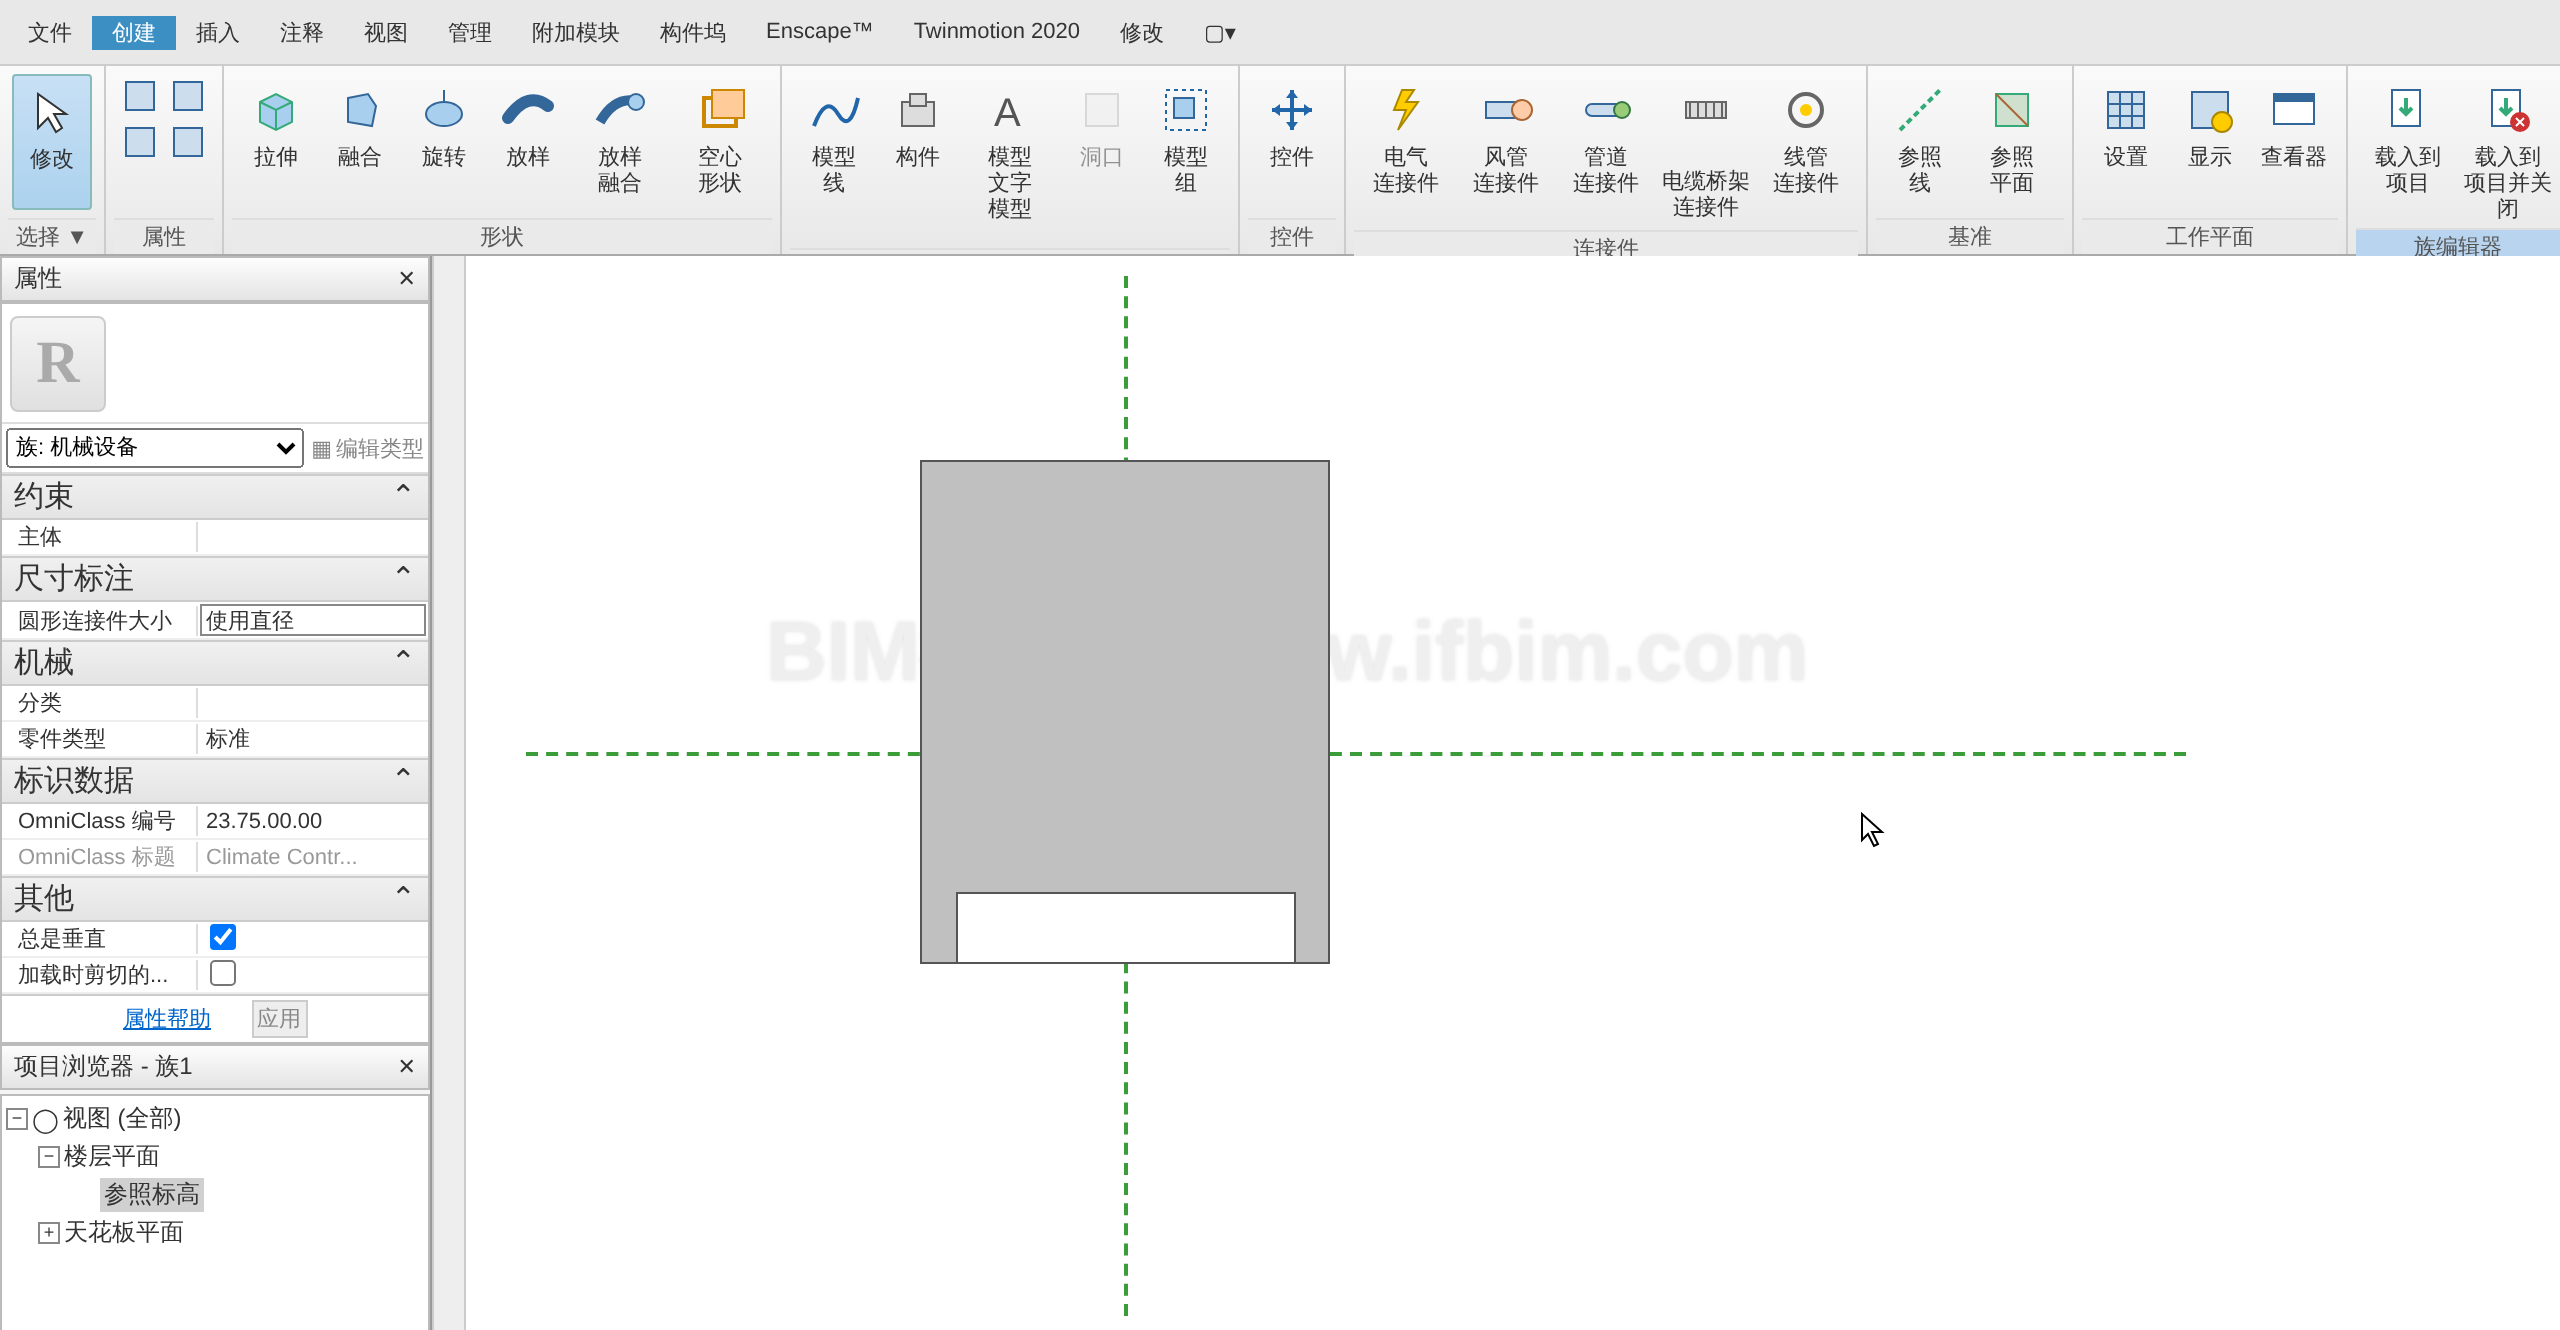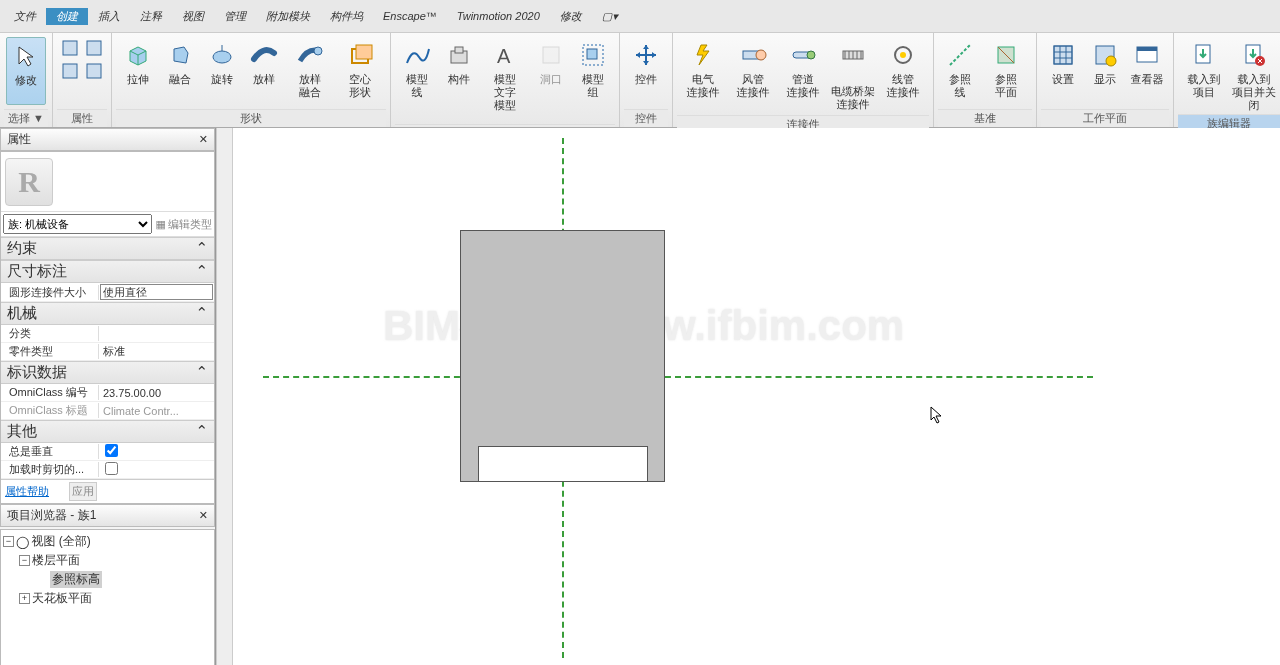--- a/index.html
+++ b/index.html
@@ -1,18 +1,18 @@
 <!DOCTYPE html>
 <html><head>
 <meta charset="utf-8">
 <style>
 * { box-sizing: border-box; margin: 0; padding: 0; font-family: "Microsoft YaHei", sans-serif; }
 body { background: #f0f0f0; width: 1280px; height: 665px; overflow: hidden; font-size: 12px; color: #333; }
 
-.menubar { height: 14px; background: #e8e8e8; display: flex; align-items: center; padding: 16px 4px; font-size: 11px; border-bottom: 1px solid #ccc; font-style: italic; }
+.menubar { height: 14px; background: #e8e8e8; display: flex; align-items: center; padding: 16px 4px; font-size: 11px; border-bottom: 1px solid #ccc; }
 .menubar span { padding: 0 10px; cursor: default; }
 .menubar .active { background: #3b8fc3; color: #fff; padding: 1px 10px; }
 
 .ribbon { height: 95px; background: linear-gradient(#fafafa, #e8e8e8); border-bottom: 1px solid #aaa; display: flex; }
 .ribbon-group { border-right: 1px solid #ccc; display: flex; flex-direction: column; align-items: center; justify-content: space-between; padding: 2px 4px 0; position: relative; }
 .ribbon-group-label { font-size: 11px; color: #555; width: 100%; text-align: center; border-top: 1px solid #ddd; padding: 1px 0; background: #eaeaea; }
 .ribbon-items { display: flex; align-items: flex-start; flex: 1; gap: 2px; padding: 2px 2px 0; }
 .ribbon-btn { display: flex; flex-direction: column; align-items: center; justify-content: flex-start; width: 40px; cursor: default; padding: 2px 0; font-size: 11px; line-height: 13px; text-align: center; }
 .ribbon-btn .ico { width: 32px; height: 32px; margin-bottom: 2px; display: flex; align-items: center; justify-content: center; }
 .ribbon-btn .lbl { min-height: 28px; }
@@ -35,21 +35,21 @@
 .type-row .edit-type { font-size: 11px; color: #888; display: flex; align-items: center; gap: 2px; }
 
 .prop-section { background: linear-gradient(#f0f0f0,#e4e4e4); padding: 1px 6px; font-size: 15px; border-top: 1px solid #ccc; border-bottom: 1px solid #ccc; display: flex; justify-content: space-between; }
 .prop-row { display: flex; font-size: 11px; border-bottom: 1px solid #eee; min-height: 18px; align-items: center; }
 .prop-row .k { width: 98px; padding-left: 8px; border-right: 1px solid #ddd; }
 .prop-row .v { flex: 1; padding-left: 4px; }
 .prop-row .v input[type=checkbox] { margin-left: 2px; }
 .prop-row .v.boxed { border: 1px solid #888; background: #fff; margin: 1px; padding: 0 2px; height: 16px; }
 .prop-row.dim .k, .prop-row.dim .v { color: #999; }
 
-.props-footer { display: flex; justify-content: flex-start; align-items: center; padding: 2px 4px; border-top: 1px solid #ccc; font-size: 11px; gap: 20px; }
+.props-footer { display: flex; justify-content: center; align-items: center; padding: 2px 4px; border-top: 1px solid #ccc; font-size: 11px; gap: 20px; }
 .props-footer a { color: #06c; text-decoration: underline; }
 .props-footer button { font-size: 11px; padding: 1px 2px; color: #888; background: #eee; border: 1px solid #ccc; }
 
 .browser { flex: 1; background: #fff; border: 1px solid #bbb; margin-top: 2px; overflow: hidden; }
 .tree { font-size: 12px; padding: 2px; }
 .tree-row { display: flex; align-items: center; padding: 1px 0; gap: 2px; }
 .tree-row .tw { width: 11px; height: 11px; border: 1px solid #888; display: flex; align-items: center; justify-content: center; font-size: 9px; line-height: 9px; background: #fff; }
 .tree-row.selected span.lbl2 { background: #d0d0d0; padding: 0 2px; }
 .indent1 { padding-left: 16px; }
 .indent2 { padding-left: 34px; }
@@ -394,20 +394,24 @@
         <span class="edit-type">
           <span>▦</span>
           <span>编辑类型</span>
         </span>
       </div>
       <div id="prop-sections">
           <div class="prop-section">
             <span>约束</span>
             <span>⌃</span>
           </div>
+          <div class="prop-row">
+            <div class="k">主体</div>
+            <div class="v"></div>
+          </div>
           <div class="prop-section">
             <span>尺寸标注</span>
             <span>⌃</span>
           </div>
           <div class="prop-row">
             <div class="k">圆形连接件大小</div>
             <div class="v boxed">使用直径</div>
           </div>
           <div class="prop-section">
             <span>机械</span>

